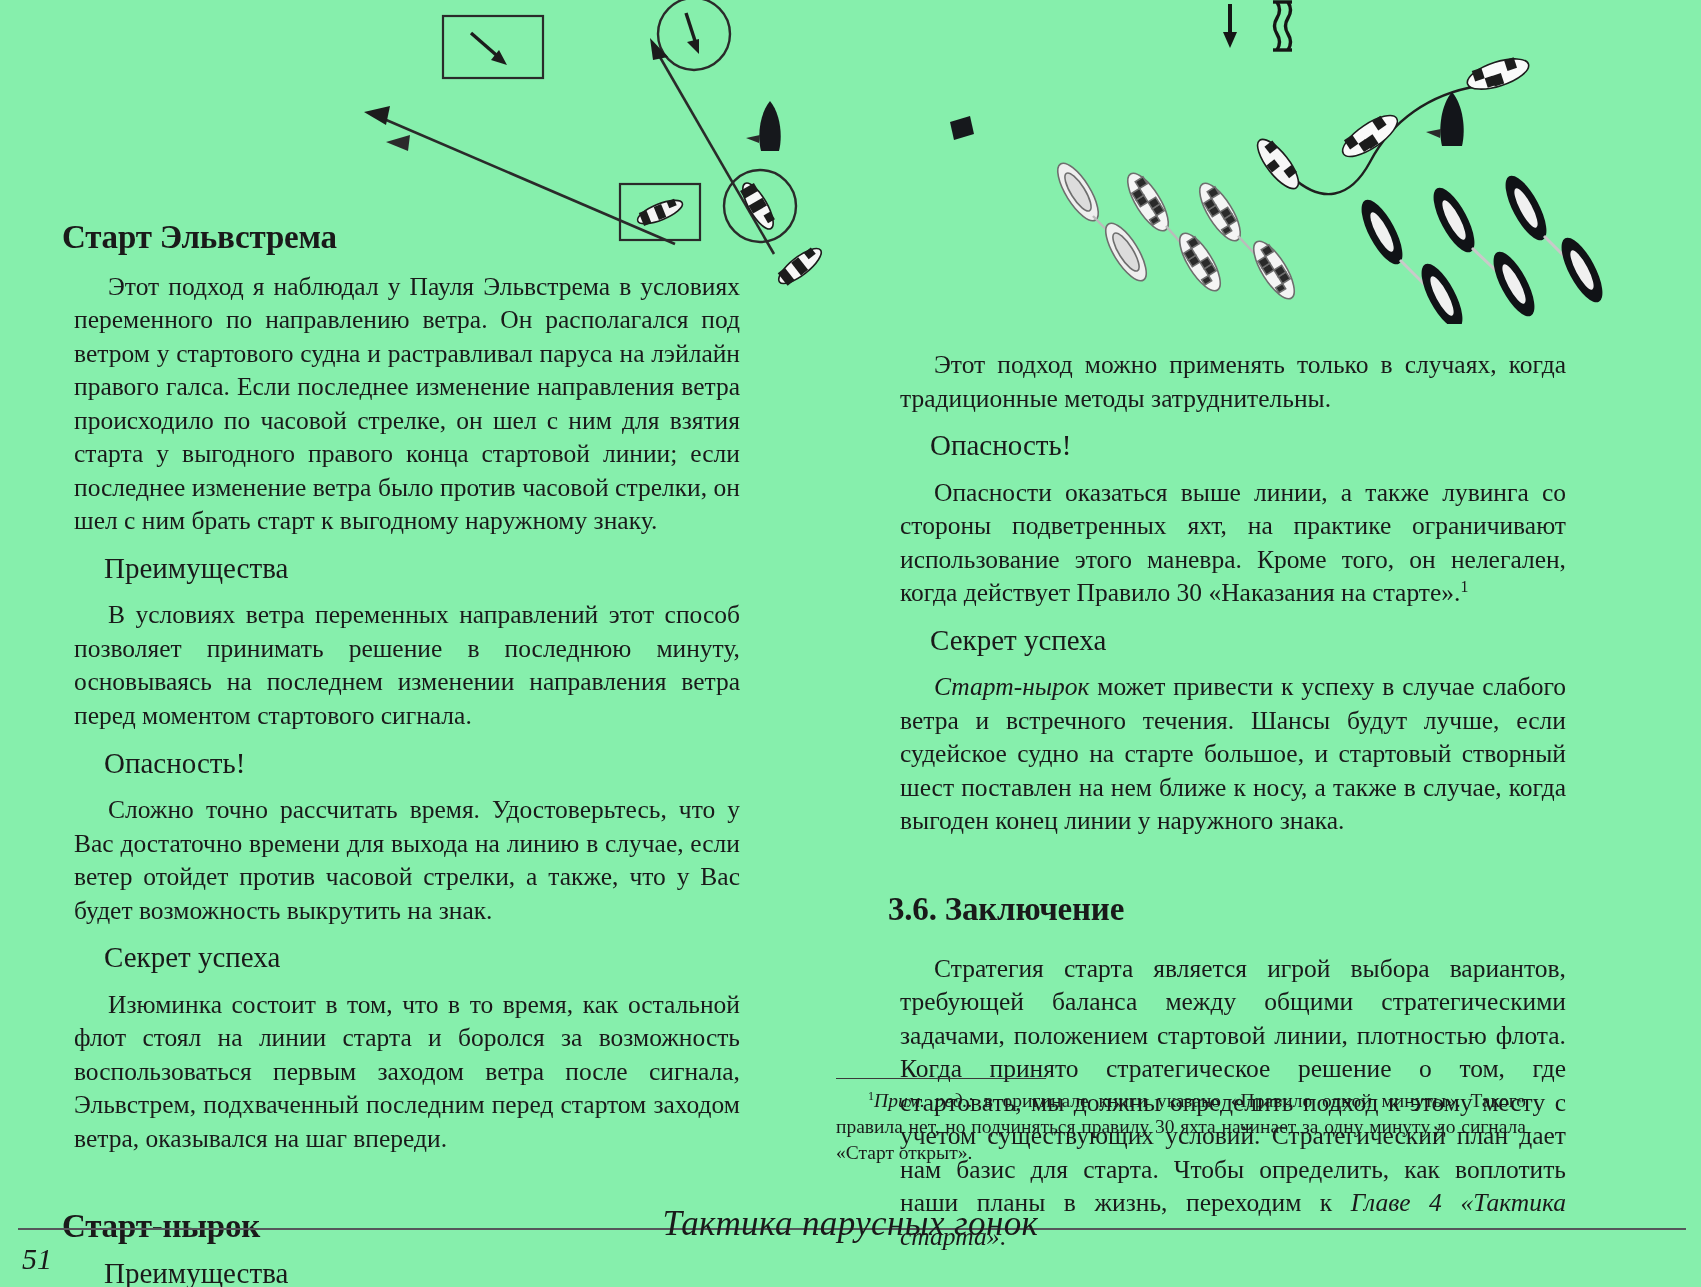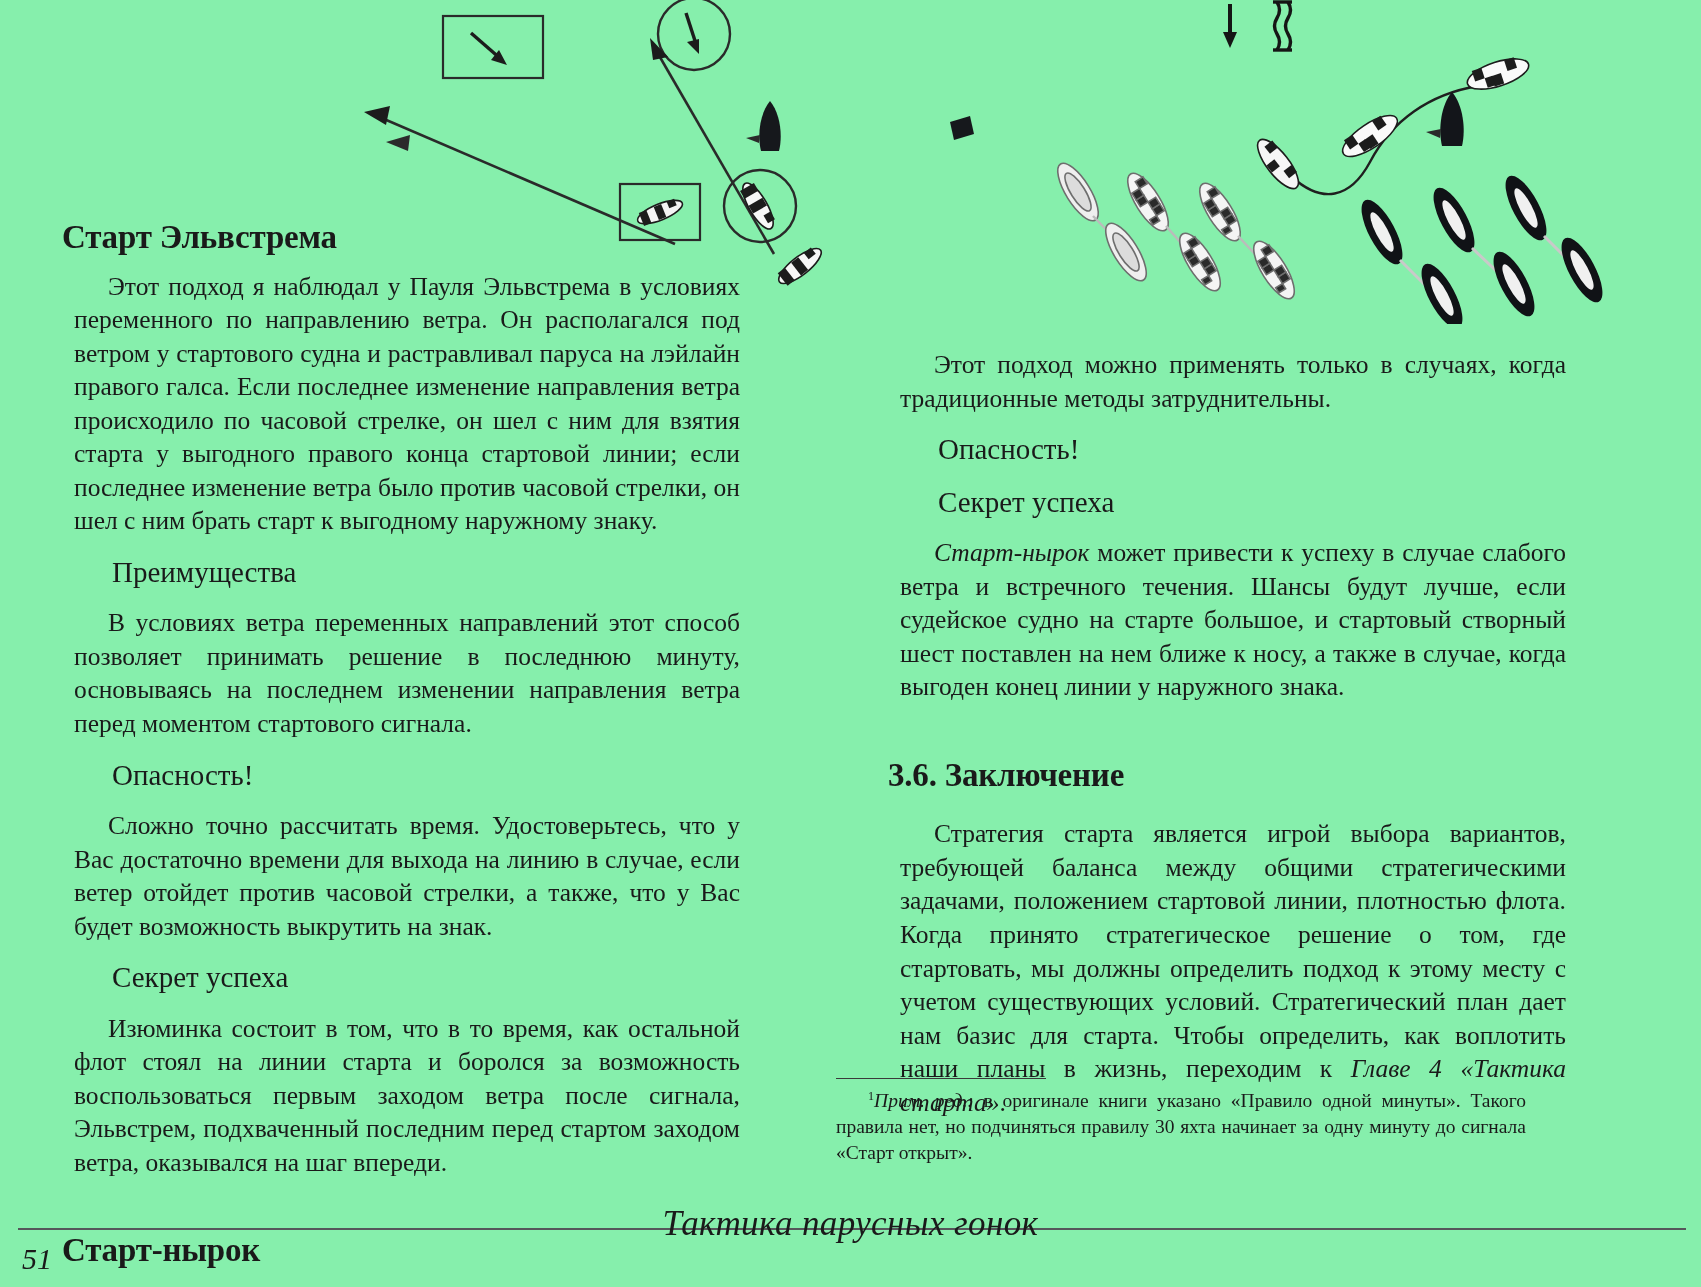--- a/index.html
+++ b/index.html
@@ -44,21 +44,21 @@
     font-size: 33px;
     font-weight: bold;
     margin: 0 0 2px 0;
     line-height: 1.2;
     letter-spacing: -0.2px;
     text-align: left;
   }
   h3.sub-heading {
     font-size: 29px;
     font-weight: normal;
-    margin: 16px;
+    margin: 8px;
     padding-left: 34px;
     line-height: 1.26;
     text-align: left;
   }
   p.body-par {
     margin: 12px;
     text-indent: 34px;
     text-align: justify;
   }
   .spacer-lg { height: 40px; }
@@ -350,20 +350,21 @@
 
     <p class="body-par">Когда подход к линии снизу затруднен из-за слабого ветра и сильного течения, Вы сваливаетесь на место в первом ряду.</p>
   </div>
 
   <div class="column" id="column-right">
 
     <p class="body-par">Этот подход можно применять только в случаях, когда традиционные методы затруднительны.</p>
 
     <h3 class="sub-heading">Опасность!</h3>
 
+    <p class="body-par"><span>Опасности оказаться выше линии, а также лувинга со стороны подветренных яхт, на практике ограничивают использование этого маневра. Кроме того, он нелегален, когда действует Правило 30 «Наказания на старте».</span><span class="sup">1</span></p>
 
     <h3 class="sub-heading">Секрет успеха</h3>
 
     <p class="body-par"><span class="ital">Старт-нырок</span><span> может привести к успеху в случае слабого ветра и встречного течения. Шансы будут лучше, если судейское судно на старте большое, и стартовый створный шест поставлен на нем ближе к носу, а также в случае, когда выгоден конец линии у наружного знака.</span></p>
 
     <div class="spacer-lg"></div>
 
     <h2 class="sec-heading">3.6. Заключение</h2>
 
     <div class="spacer-sm"></div>

